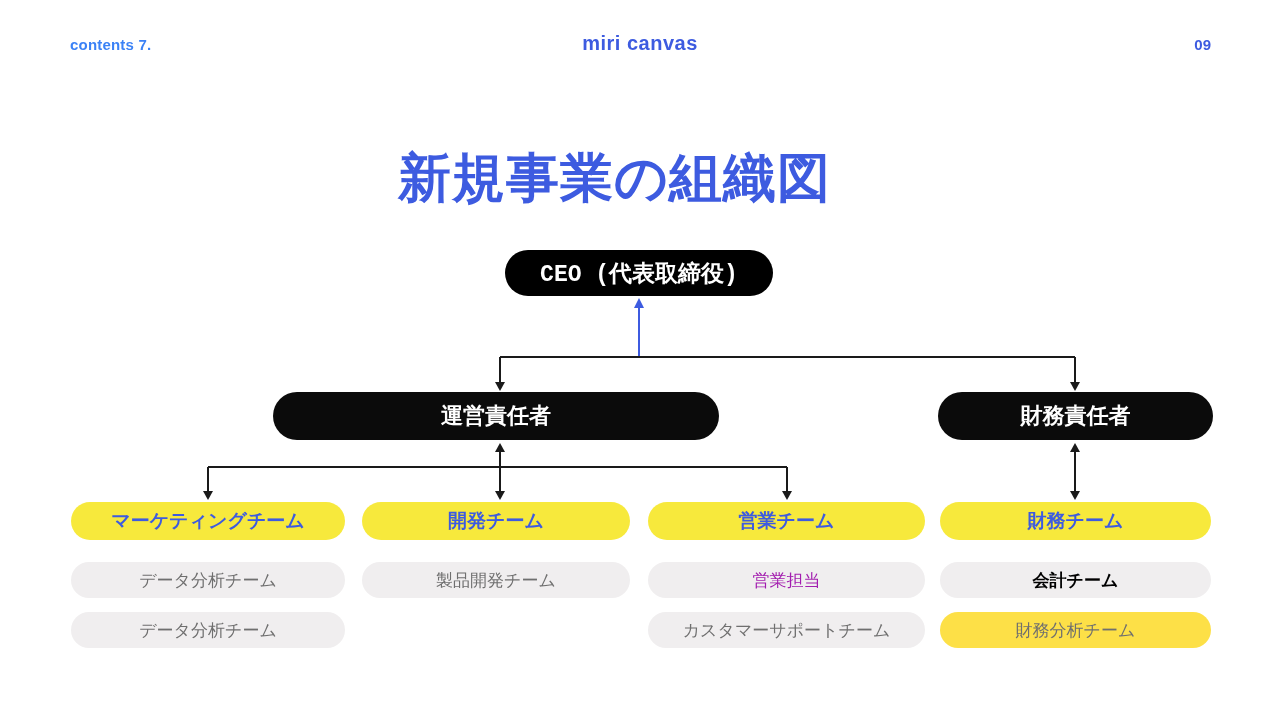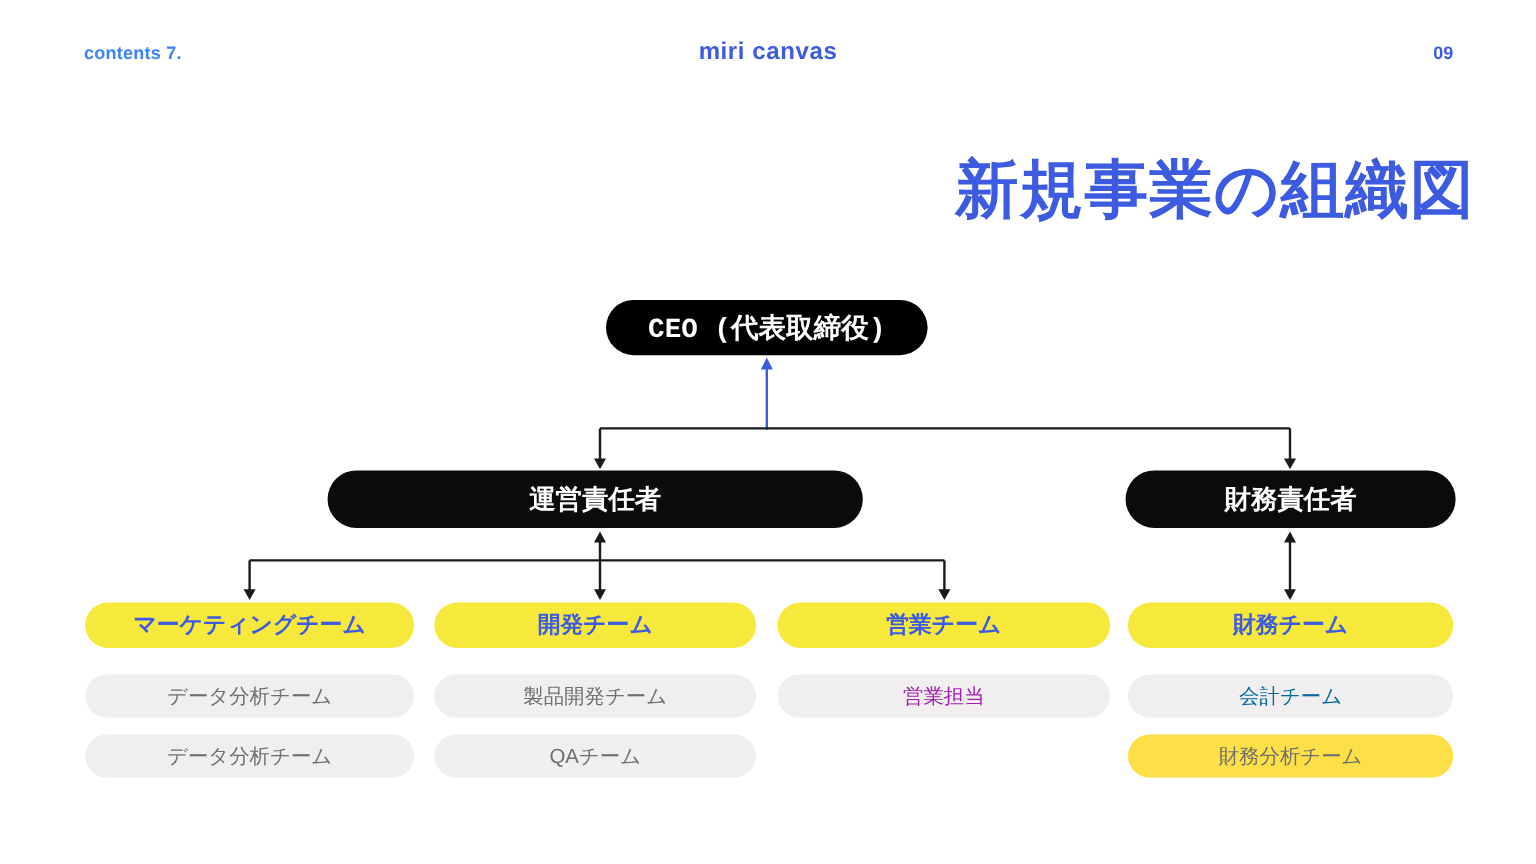--- a/index.html
+++ b/index.html
@@ -18,22 +18,22 @@
   .hdr-logo{
     position:absolute;left:50%;top:32px;transform:translateX(-50%);
     font-size:20px;font-weight:800;letter-spacing:.5px;
   }
   .hdr-page{
     position:absolute;right:69px;top:36px;
     font-size:15px;font-weight:700;
   }
   
   .title{
-    position:absolute;left:0;top:128px;width:1229px;
-    text-align:right;
+    position:absolute;left:0;top:147px;width:1229px;
+    text-align:center;
     font-size:53px;font-weight:800;letter-spacing:1px;
     line-height:62px;
   }
   
   .pill{
     position:absolute;
     display:flex;align-items:center;justify-content:center;
     border-radius:999px;
     white-space:nowrap;
   }
@@ -122,27 +122,27 @@
 
   <div class="pill pill-sub row1 c1" style="background-color: rgb(240, 238, 239); color: rgb(111, 111, 111);">
     <span>データ分析チーム</span>
   </div>
   <div class="pill pill-sub row1 c2" style="background-color: rgb(240, 238, 239); color: rgb(111, 111, 111);">
     <span>製品開発チーム</span>
   </div>
   <div class="pill pill-sub row1 c3" style="background-color: rgb(240, 238, 239); color: #a21caf;">
     <span>営業担当</span>
   </div>
-  <div class="pill pill-sub row1 c4" style="background-color: rgb(240, 238, 239); color: #0369a1;">
+  <div class="pill pill-sub row1 c4" style="background-color: rgb(240, 238, 239); color: #000000; font-weight: bold;">
     <span>会計チーム</span>
   </div>
 
   <div class="pill pill-sub row2 c1" style="background-color: rgb(240, 238, 239); color: rgb(111, 111, 111);">
     <span>データ分析チーム</span>
   </div>
-  <div class="pill pill-sub row2 c2" style="background-color: rgb(240, 238, 239); color: rgb(111, 111, 111);">
-    <span>QAチーム</span>
+  <div class="pill pill-sub row2 c3" style="background-color: rgb(240, 238, 239); color: rgb(111, 111, 111);">
+    <span>カスタマーサポートチーム</span>
   </div>
   <div class="pill pill-sub row2 c4" style="background-color: #fde047; color: rgb(111, 111, 111);">
     <span>財務分析チーム</span>
   </div>
 
 </div>
 
 </body></html>

